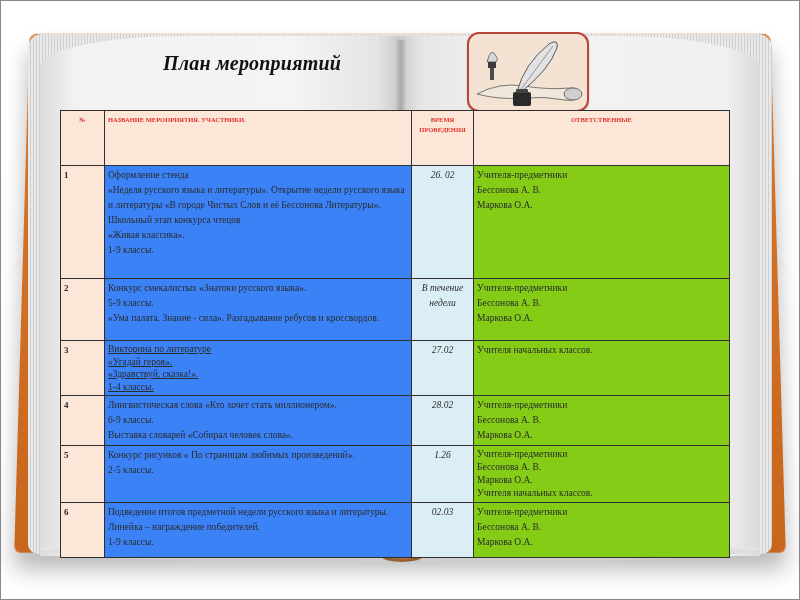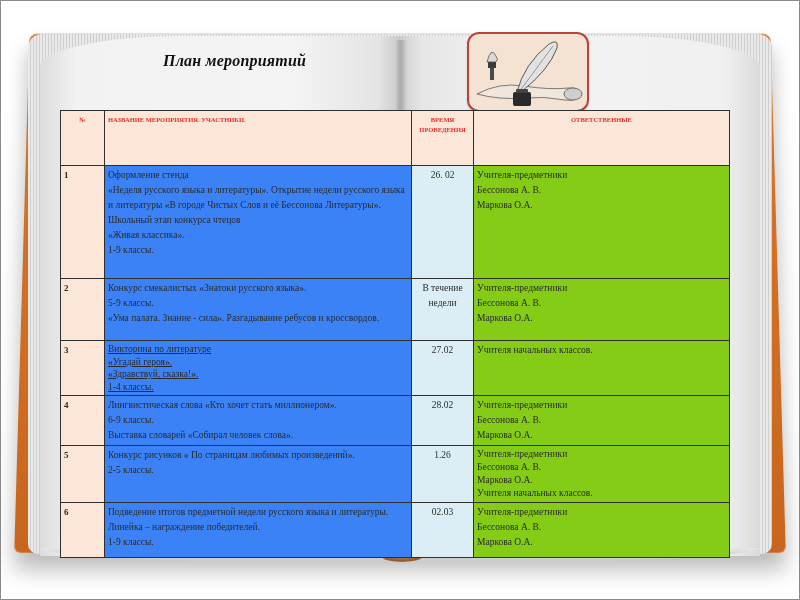--- a/index.html
+++ b/index.html
@@ -52,21 +52,21 @@
   }
   .spine-knot {
     position: absolute; left: 382px; top: 552px; width: 40px; height: 10px;
     background: radial-gradient(ellipse at center, #b9773f 0%, #8e5a2f 60%, rgba(0,0,0,0) 100%);
     border-radius: 50%;
   }
 
   .title {
     position: absolute; left: 163px; top: 52px;
     font-family: "Liberation Serif", serif;
-    font-style: italic; font-weight: bold; font-size: 16px; color: #111;
+    font-style: italic; font-weight: bold; font-size: 20px; color: #111;
     letter-spacing: 0.2px;
   }
   .emblem {
     position: absolute; left: 467px; top: 32px; width: 118px; height: 76px;
     background: #f4e3d3;
     border: 2px solid #b9443a; border-radius: 12px;
     box-shadow: 0 1px 2px rgba(0,0,0,0.2);
     overflow: hidden;
   }
 
@@ -88,21 +88,21 @@
     padding-top: 4px;
   }
   .c-num { width: 44px; }
   .c-title { width: 307px; }
   .c-time { width: 62px; }
   .c-resp { width: auto; }
   th.c-num, th.c-time, th.c-resp { text-align: center; }
   th.c-title { text-align: left; }
   td.num { background: #fce6d8; font-weight: bold; font-size: 9px; }
   td.body { background: #3b82f6; }
-  td.time { background: #dceef5; text-align: center; }
+  td.time { background: #dceef5; text-align: center; font-style: italic; }
   td.resp { background: #84cc16; }
   .line { display: block; white-space: nowrap; }
   .wrap { display: block; white-space: normal; }
   tr.h-head { height: 55px; }
   tr.h1 { height: 113px; }
   tr.h2 { height: 62px; }
   tr.h3 { height: 55px; }
   tr.h4 { height: 50px; }
   tr.h5 { height: 55px; }
   tr.h6 { height: 55px; }

